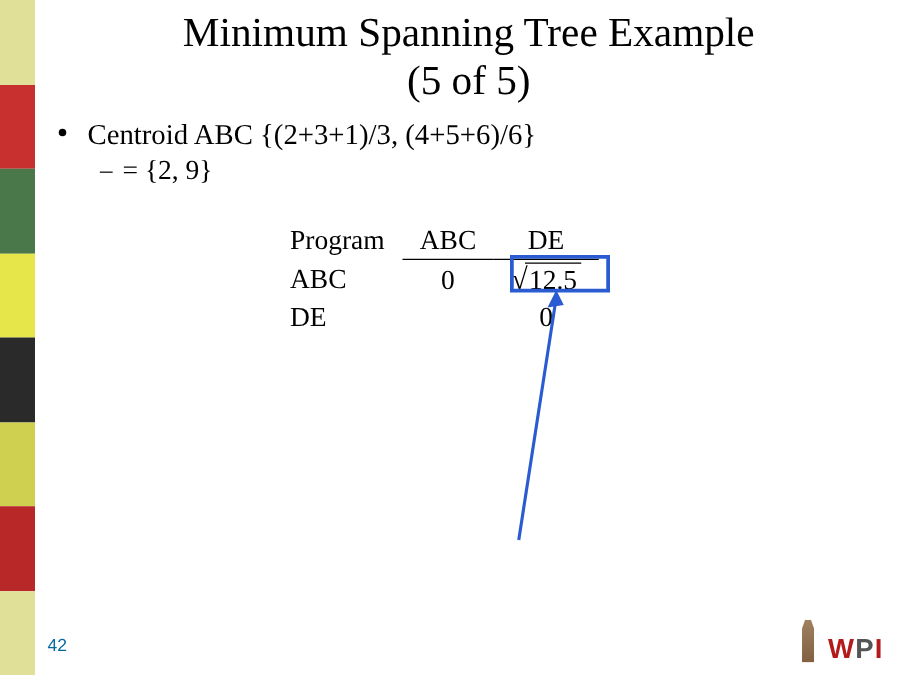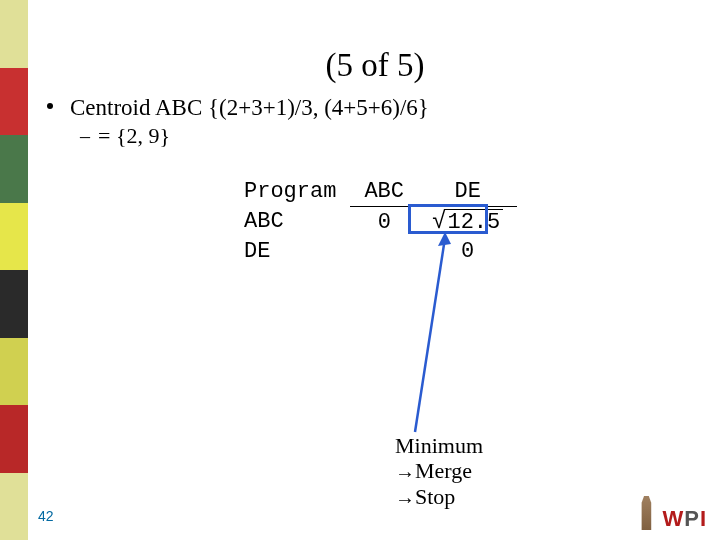--- a/index.html
+++ b/index.html
@@ -62,22 +62,22 @@
     font-size: 22px;
   }
   .sub-dash {
     position: absolute;
     left: 40px; top: 2px;
     font-size: 20px;
   }
 
   .table-wrap {
     position: absolute;
-    left: 190px; top: 172px;
-    font-family: Liberation Mono, monospace;
+    left: 178px; top: 172px;
+    font-family: Liberation Serif, serif;
     font-size: 22px;
   }
   .tbl { border-collapse: collapse; }
   .tbl td, .tbl th {
     padding: 2px 14px;
     font-weight: normal;
     text-align: center;
   }
   .tbl .colhead { border-bottom: 1.5px solid #000; }
   .tbl .rowhead { text-align: left; }
@@ -149,21 +149,21 @@
   <div class="sb-c"></div>
   <div class="sb-d"></div>
   <div class="sb-e"></div>
   <div class="sb-f"></div>
   <div class="sb-g"></div>
   <div class="sb-h"></div>
 </div>
 
 <div class="content">
   <h1 class="title">
-    <br>
+    <span>Minimum Spanning Tree Example</span><br>
     <span>(5 of 5)</span>
   </h1>
 
   <div class="bullet-block">
     <span class="bullet-dot"></span>
     <div class="bullet-text">Centroid ABC {(2+3+1)/3, (4+5+6)/6}</div>
   </div>
   <div class="sub-bullet">
     <span class="sub-dash">–</span>
     <span>= {2, 9}</span>
@@ -196,25 +196,20 @@
       </table>
   </div>
 
   <div class="highlight-box"></div>
 
   <svg class="arrow-svg" viewBox="0 0 100 210">
     <line x1="65" y1="8" x2="35" y2="202" stroke="#2a5bd0" stroke-width="2.5"></line>
     <polygon points="65,2 58,16 71,14" fill="#2a5bd0"></polygon>
   </svg>
 
-  <div class="annot">
-    <div>Minimum</div>
-    <div><span class="arrow-char">→</span><span>Merge</span></div>
-    <div><span class="arrow-char">→</span><span>Stop</span></div>
-  </div>
 </div>
 
 <div class="page-num">42</div>
 
 <div class="logo">
   <div class="tower"></div>
   <div class="txt">
     <span class="w">W</span>
     <span class="p">P</span>
     <span class="i">I</span>

